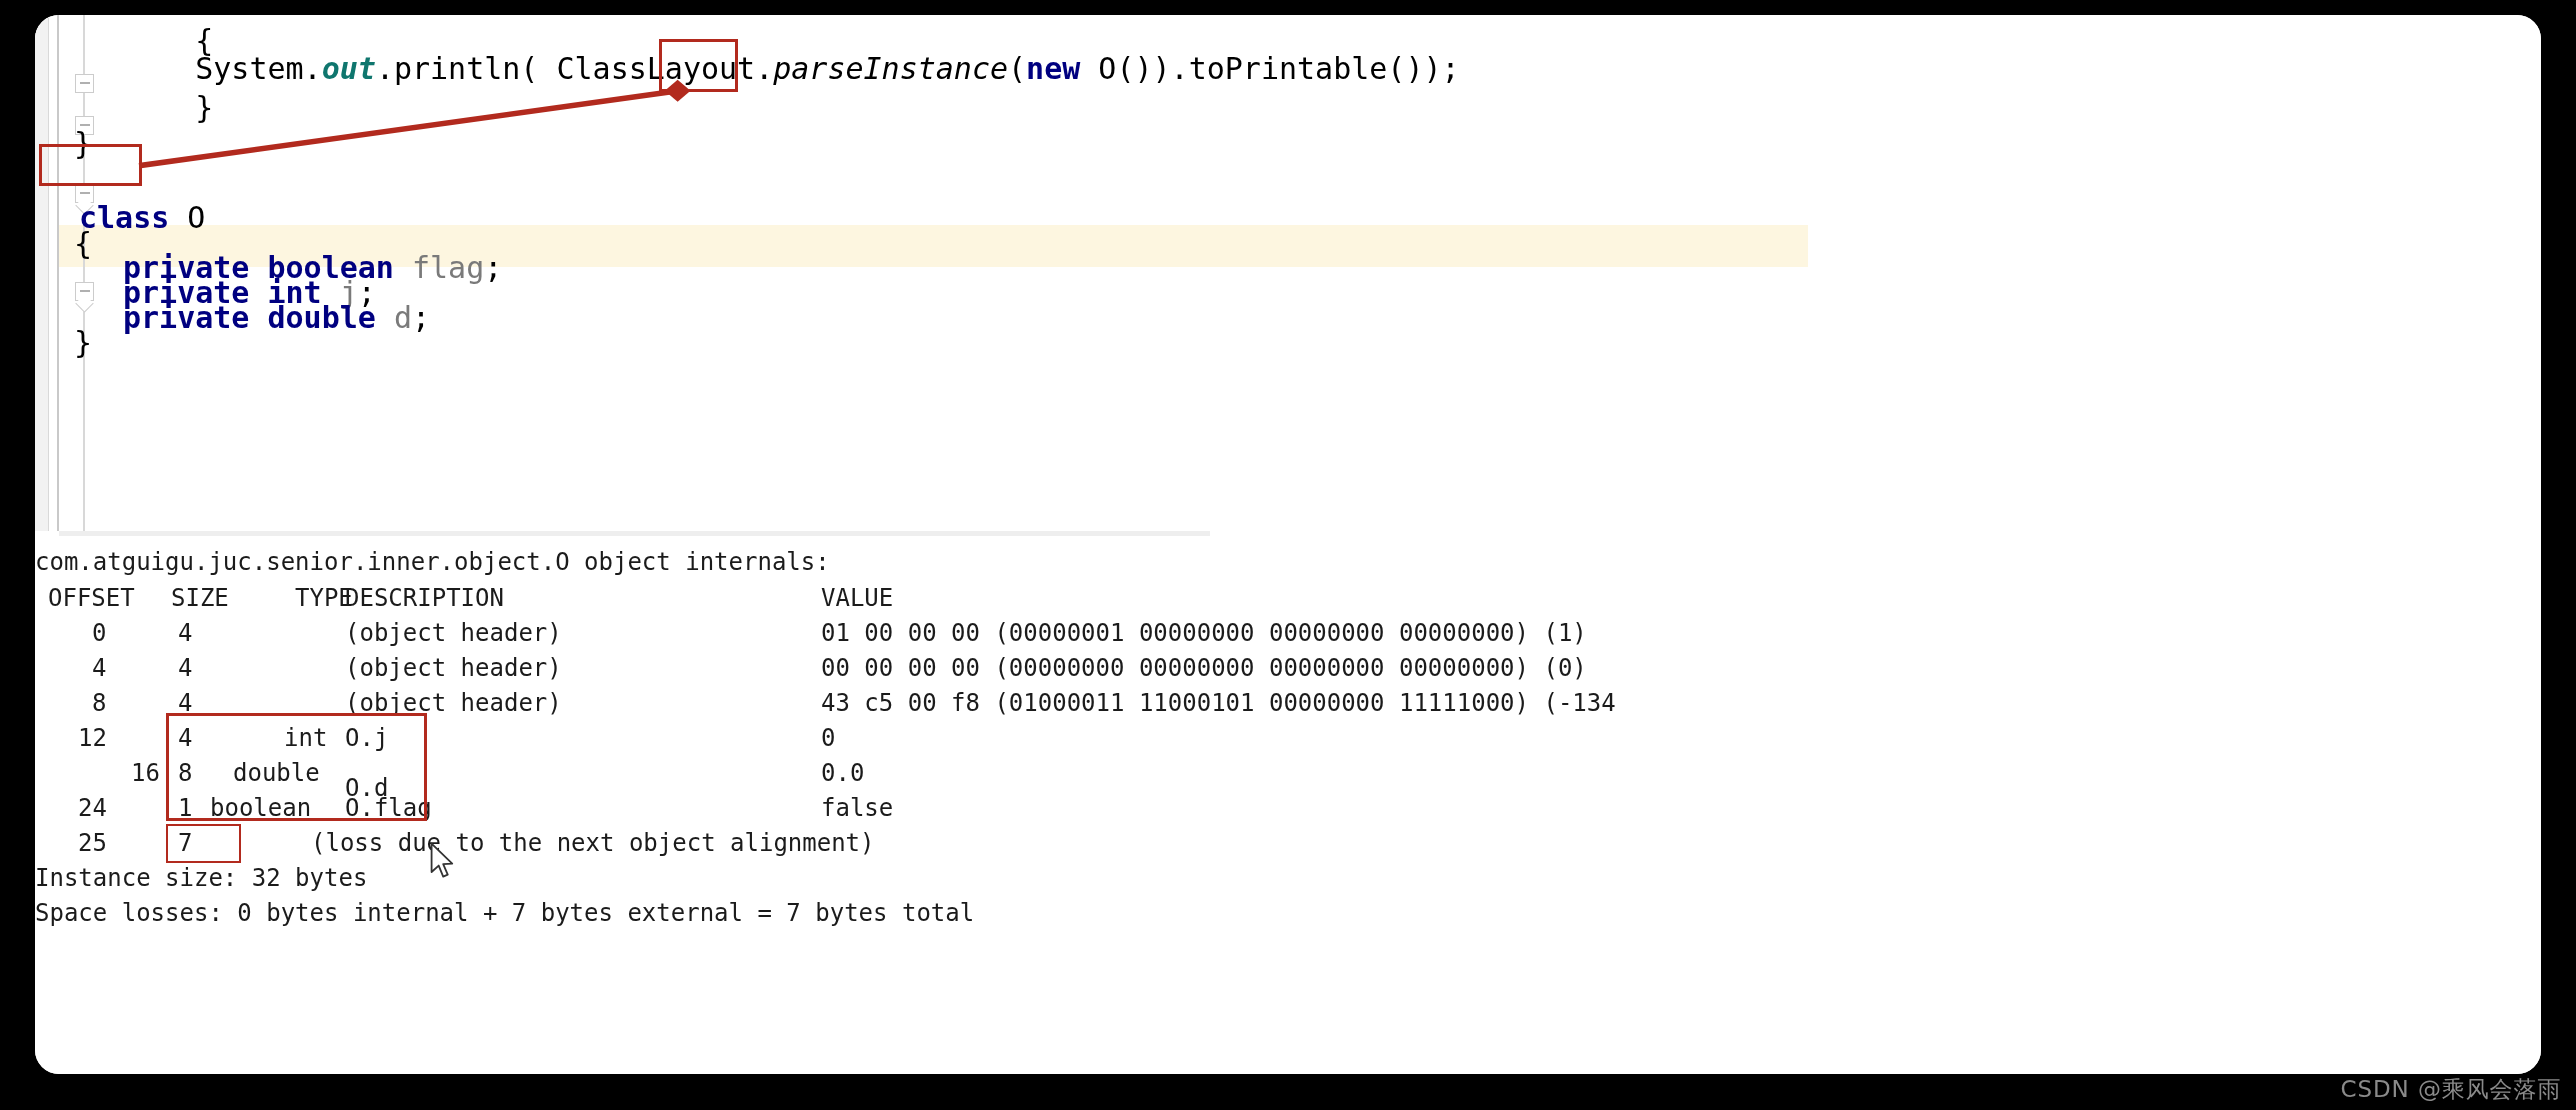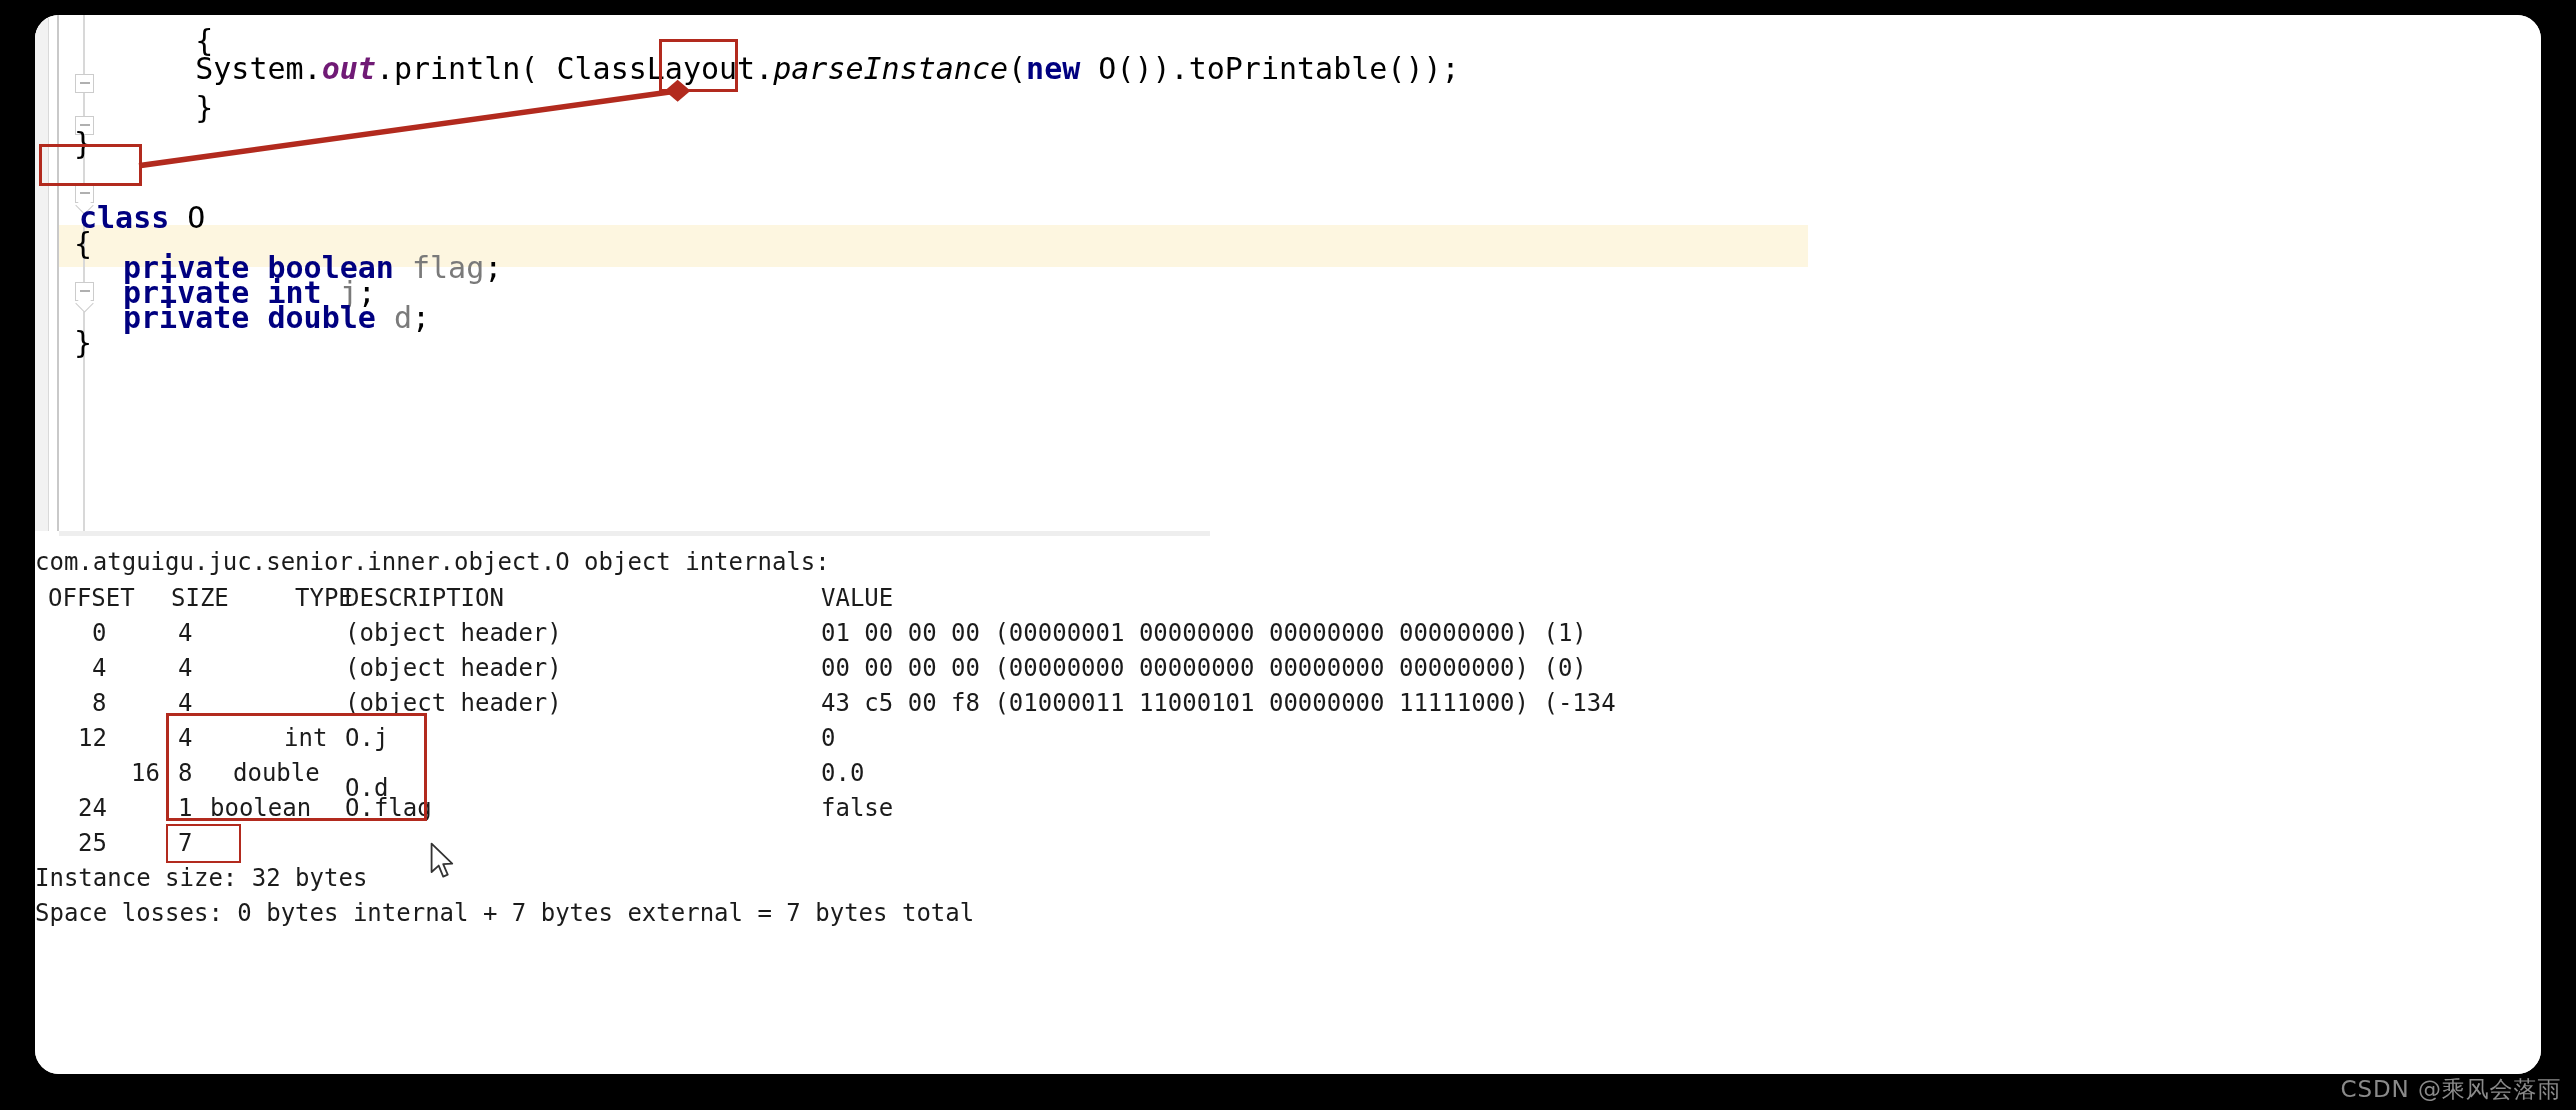--- a/index.html
+++ b/index.html
@@ -111,21 +111,21 @@
     position: absolute;
     left: 0;
     white-space: pre;
     font-family: "DejaVu Sans Mono", monospace;
     font-size: 30px;
     line-height: 37px;
     color: #000000;
     letter-spacing: 0px;
   }
   .kw      { color: #000080; font-weight: bold; }
-  .kw-it   { color: #701a75; font-weight: bold; font-style: italic; }
+  .kw-it   { color: #0f766e; font-weight: bold; font-style: italic; }
   .meth-it { color: #000000; font-style: italic; }
   .fld     { color: #7a7a7a; }
   .plain   { color: #000000; }
 
   
   .redbox {
     position: absolute;
     box-sizing: border-box;
     border: 3.7px solid #b22a1e;
     background: transparent;
@@ -273,20 +273,21 @@
     <div class="out-line" style="top:225px; left:786px;">0.0</div>
 
     <div class="out-line" style="top:260px; left:43px;">24</div>
     <div class="out-line" style="top:260px; left:143px;">1</div>
     <div class="out-line" style="top:260px; left:175px;">boolean</div>
     <div class="out-line" style="top:260px; left:310px;">O.flag</div>
     <div class="out-line" style="top:260px; left:786px;">false</div>
 
     <div class="out-line" style="top:295px; left:43px;">25</div>
     <div class="out-line" style="top:295px; left:143px;">7</div>
+    <div class="out-line" style="top:295px; left:276px;">(loss due to the next object alignment)</div>
 
     <div class="out-line" style="top:330px; left:0px;">Instance size: 32 bytes</div>
     <div class="out-line" style="top:365px; left:0px;">Space losses: 0 bytes internal + 7 bytes external = 7 bytes total</div>
 
     <div class="redbox" style="left:131px; top:182px; width:261px; height:108px;"></div>
 
     <div class="redbox thin" style="left:131px; top:293px; width:75px; height:39px;"></div>
 
     <svg id="cursor" style="left:394px; top:311px; width:31px; height:42px;" viewBox="0 0 24 32">
       <polygon points="2,1 2,23 7.5,18 11,26.5 14.5,25 11,16.8 18,16.5" fill="#ffffff" stroke="#333333" stroke-width="1.4" stroke-linejoin="round"></polygon>

